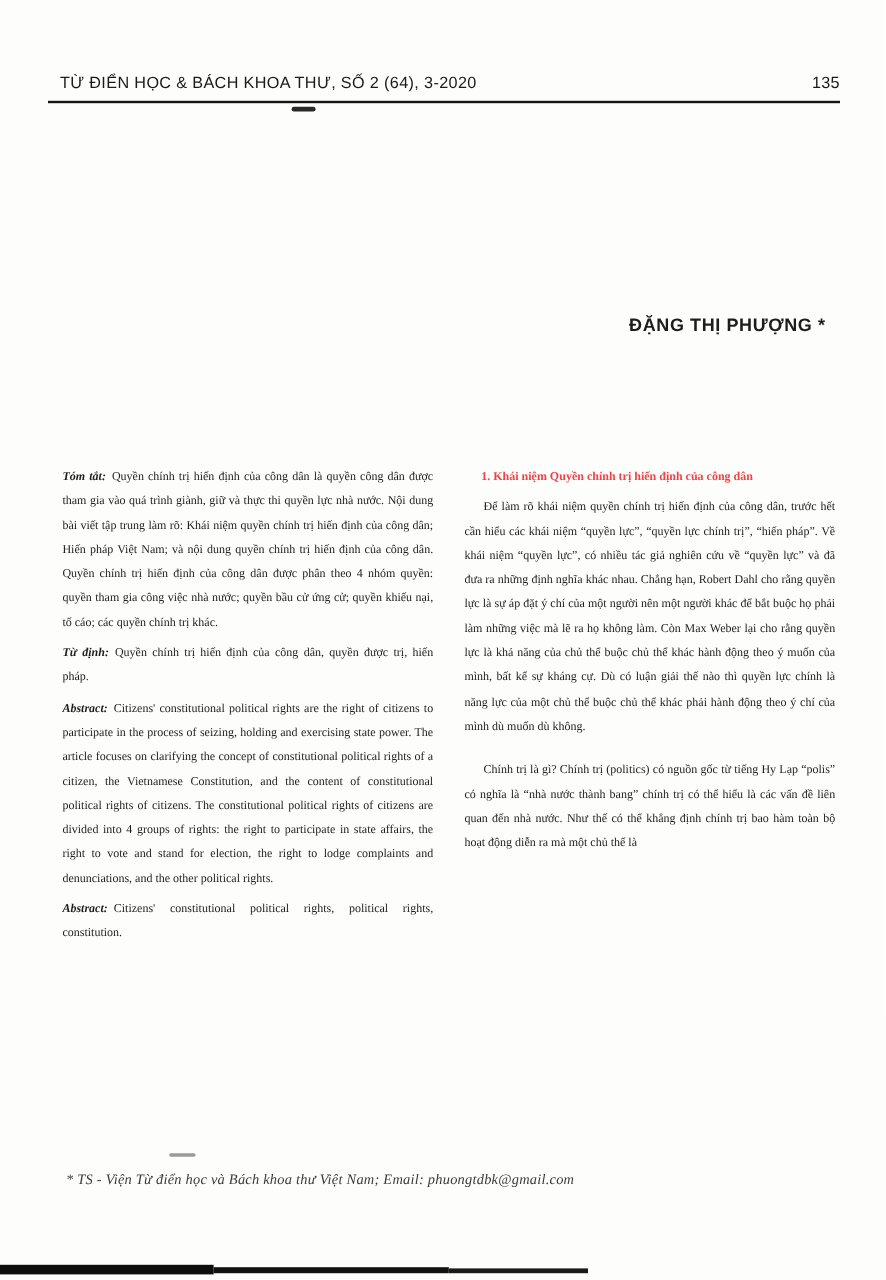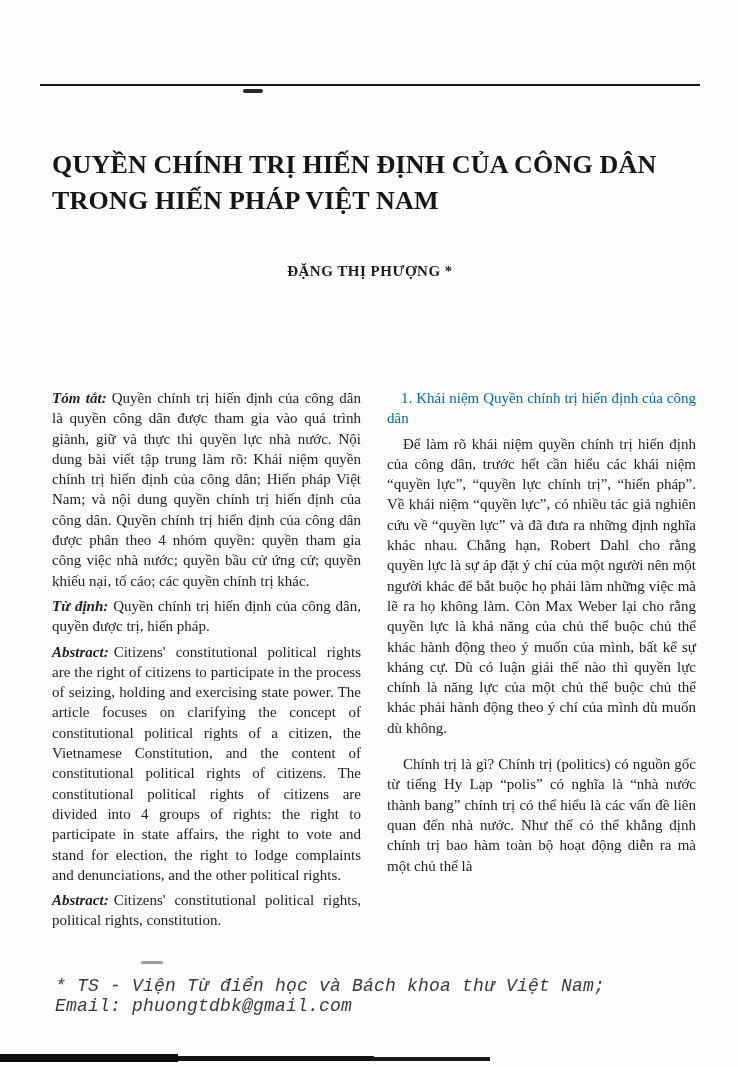--- a/index.html
+++ b/index.html
@@ -24,60 +24,62 @@
     position: absolute; top: 89px; left: 243px; width: 20px; height: 4px;
     background: #2a2a2a; border-radius: 2px;
   }
   .title {
     position: absolute; top: 147px; left: 52px; width: 610px;
     font-size: 26px; font-weight: bold; line-height: 36px;
     letter-spacing: 0.2px; white-space: pre-line; color: #161616;
   }
   .author {
     position: absolute; top: 263px; left: 52px; right: 50px;
-    text-align: center; font-family: Liberation Serif, serif;
+    text-align: right; font-family: Liberation Sans, sans-serif;
     font-weight: bold; font-size: 15px; letter-spacing: 0.5px; color: #1d1d1d;
   }
   .columns {
     position: absolute; top: 388px; left: 52px; right: 42px;
     display: flex; gap: 26px;
   }
   .col {
-    flex: 1; font-size: 15px; line-height: 20.3px; text-align: justify;
+    flex: 1; font-size: 10px; line-height: 20.3px; text-align: justify;
     color: #1e1e1e;
   }
   .col p { margin-bottom: 5px; }
   .lead { font-weight: bold; font-style: italic; margin-right: 5px; }
   .section-heading {
-    font-weight: normal; text-indent: 14px; margin-bottom: 12px; color: #0369a1;
+    font-weight: bold; text-indent: 14px; margin-bottom: 12px; color: #ef4444;
   }
   .right-col p.body { text-indent: 16px; margin-bottom: 16px; }
   .smudge-2 {
     position: absolute; top: 961px; left: 141px; width: 22px; height: 3px;
     background: #9a9a9a; border-radius: 2px;
   }
   .footnote {
     position: absolute; top: 976px; left: 55px; right: 60px;
-    font-family: Liberation Mono, monospace; font-style: italic;
-    font-size: 18px; color: #3a3a3a; letter-spacing: 0.2px;
+    font-family: Liberation Serif, serif; font-style: italic;
+    font-size: 12px; color: #3a3a3a; letter-spacing: 0.2px;
   }
   .bottom-bar-1 { position: absolute; top: 1054px; left: 0; width: 178px; height: 8px; background: #0d0d0d; }
   .bottom-bar-2 { position: absolute; top: 1056px; left: 178px; width: 196px; height: 5px; background: #121212; }
   .bottom-bar-3 { position: absolute; top: 1057px; left: 374px; width: 116px; height: 4px; background: #1a1a1a; }
 </style>
 </head>
 <body>
 
 <div class="page">
 
+  <div class="header">
+    <span>TỪ ĐIỂN HỌC &amp; BÁCH KHOA THƯ, SỐ 2 (64), 3-2020</span>
+    <span>135</span>
+  </div>
   <div class="header-rule"></div>
   <div class="smudge-1"></div>
 
-  <h1 class="title">QUYỀN CHÍNH TRỊ HIẾN ĐỊNH CỦA CÔNG DÂN
-TRONG HIẾN PHÁP VIỆT NAM</h1>
 
   <div class="author">ĐẶNG THỊ PHƯỢNG *</div>
 
   <div class="columns">
 
     <div class="col left-col">
       <p><span class="lead">Tóm tắt:</span><span>Quyền chính trị hiến định của công dân là quyền công dân được tham gia vào quá trình giành, giữ và thực thi quyền lực nhà nước. Nội dung bài viết tập trung làm rõ: Khái niệm quyền chính trị hiến định của công dân; Hiến pháp Việt Nam; và nội dung quyền chính trị hiến định của công dân. Quyền chính trị hiến định của công dân được phân theo 4 nhóm quyền: quyền tham gia công việc nhà nước; quyền bầu cử ứng cử; quyền khiếu nại, tố cáo; các quyền chính trị khác.</span></p>
       <p><span class="lead">Từ định:</span><span>Quyền chính trị hiến định của công dân, quyền được trị, hiến pháp.</span></p>
       <p><span class="lead">Abstract:</span><span>Citizens' constitutional political rights are the right of citizens to participate in the process of seizing, holding and exercising state power. The article focuses on clarifying the concept of constitutional political rights of a citizen, the Vietnamese Constitution, and the content of constitutional political rights of citizens. The constitutional political rights of citizens are divided into 4 groups of rights: the right to participate in state affairs, the right to vote and stand for election, the right to lodge complaints and denunciations, and the other political rights.</span></p>
       <p><span class="lead">Abstract:</span><span>Citizens' constitutional political rights, political rights, constitution.</span></p>

